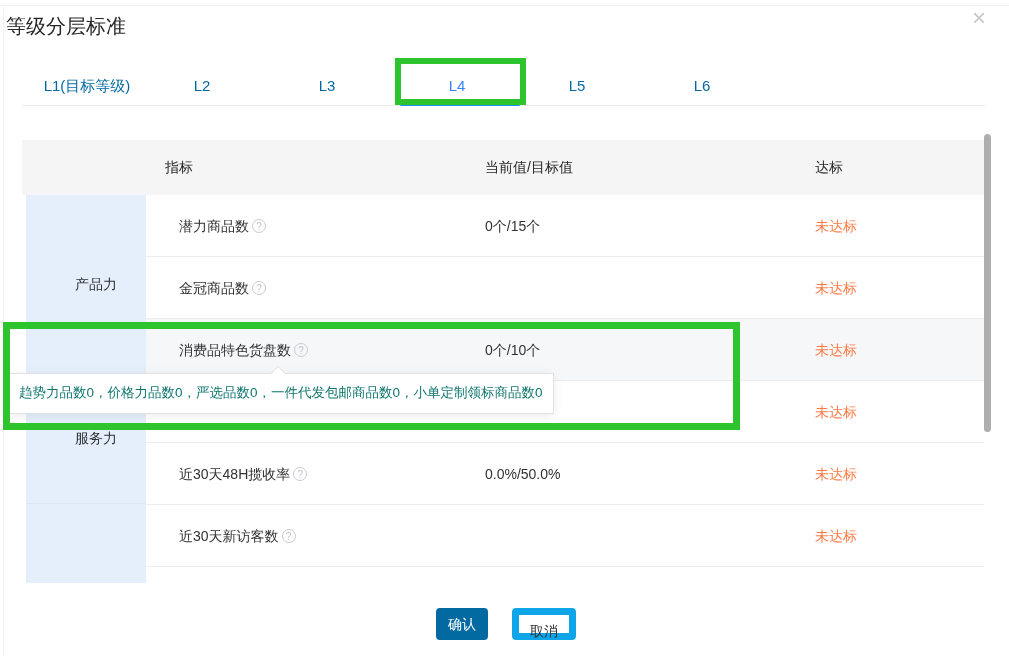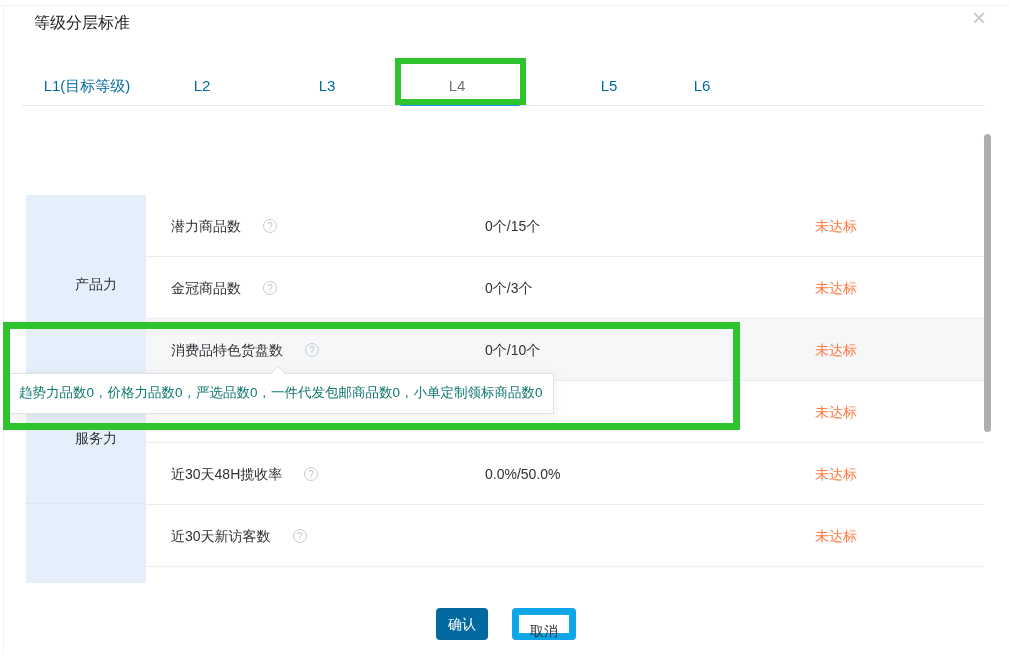--- a/index.html
+++ b/index.html
@@ -7,46 +7,46 @@
     font-family:"Liberation Sans","DejaVu Sans",sans-serif;
     background:#fff;
   }
   .screen{
     position:relative;width:1009px;height:661px;background:#fff;overflow:hidden;
   }
   .edge-top{position:absolute;left:0;top:5px;width:1009px;height:1px;background:#f1f1f1;}
   .edge-left{position:absolute;left:3px;top:5px;width:1px;height:650px;background:#f2f2f2;}
 
   
-  .dlg-title{position:absolute;left:34px;top:13px;font-size:16px;color:#262626;}
+  .dlg-title{position:absolute;left:6px;top:13px;font-size:20px;color:#262626;}
   .close-x{position:absolute;left:972px;top:6px;font-size:24px;line-height:24px;color:#c9c9c9;cursor:pointer;}
 
   
   .tabbar-border{position:absolute;left:22px;top:105px;width:963px;height:1px;background:#e9e9e9;}
   .tab{position:absolute;top:77px;transform:translateX(-50%);font-size:15px;color:#0369a1;white-space:nowrap;cursor:pointer;}
-  .tab.active{color:#737373;}
-  .t1{left:87px;} .t2{left:202px;} .t3{left:327px;} .t4{left:457px;} .t5{left:577px;margin-left:32px;} .t6{left:702px;}
+  .tab.active{color:#3b82f6;}
+  .t1{left:87px;} .t2{left:202px;} .t3{left:327px;} .t4{left:457px;} .t5{left:577px;} .t6{left:702px;}
   .ink-bar{position:absolute;left:400px;top:103px;width:120px;height:3px;background:#1890ff;border-radius:2px;}
 
   
   .thead{position:absolute;left:22px;top:140px;width:962px;height:55px;background:#f5f5f6;}
   .thead .h{position:absolute;top:0;height:55px;line-height:55px;font-size:14px;color:#262626;}
   .h-ind{left:143px;} .h-val{left:463px;} .h-sta{left:793px;}
 
   
   .tbody{position:absolute;left:22px;top:195px;width:962px;height:388px;overflow:hidden;}
   .group-col{position:absolute;left:4px;top:0;width:120px;height:388px;background:#e4effb;}
   .group-label{position:absolute;left:4px;width:140px;text-align:center;font-size:14px;color:#303133;}
   .g1{top:81px;} .g2{top:235px;}
   .group-divider{position:absolute;left:4px;top:308px;width:120px;height:1px;background:#dde6f2;}
   .rows{position:absolute;left:124px;top:0;width:838px;}
   .row{position:relative;width:838px;height:62px;border-bottom:1px solid #ececec;box-sizing:border-box;}
   .row.hovered{background:#f6f7f8;}
   .cell{position:absolute;top:0;height:62px;line-height:62px;font-size:14px;color:#303133;white-space:nowrap;}
-  .c-label{left:25px;display:flex;align-items:center;gap:22px;}
+  .c-label{left:33px;display:flex;align-items:center;gap:3px;}
   .c-value{left:339px;}
   .c-status{left:669px;color:#ff7a45;}
   .help-icon{display:inline-block;width:14px;height:14px;line-height:13px;border:1px solid #c7cbd1;border-radius:50%;
     color:#bfc4cc;font-size:10px;text-align:center;box-sizing:border-box;cursor:pointer;}
 
   
   .scrollbar{position:absolute;left:984px;top:134px;width:7px;height:298px;background:#aeaeae;border-radius:4px;}
 
   
   .tooltip{position:absolute;left:8px;top:373px;width:546px;height:41px;background:#fff;border:1px solid #e2e2e2;
@@ -80,20 +80,25 @@
 
   <div class="tabbar-border"></div>
   <div class="tab t1">L1(目标等级)</div>
   <div class="tab t2">L2</div>
   <div class="tab t3">L3</div>
   <div class="tab t4 active">L4</div>
   <div class="tab t5">L5</div>
   <div class="tab t6">L6</div>
   <div class="ink-bar"></div>
 
+  <div class="thead">
+    <div class="h h-ind">指标</div>
+    <div class="h h-val">当前值/目标值</div>
+    <div class="h h-sta">达标</div>
+  </div>
 
   <div class="tbody">
     <div class="group-col"></div>
     <div class="group-label g1">产品力</div>
     <div class="group-label g2">服务力</div>
     <div class="group-divider"></div>
 
     <div class="rows">
       <div class="row">
         <div class="cell c-label">
@@ -102,21 +107,20 @@
         </div>
         <div class="cell c-value">0个/15个</div>
         <div class="cell c-status">未达标</div>
       </div>
 
       <div class="row">
         <div class="cell c-label">
           <span>金冠商品数</span>
           <span class="help-icon">?</span>
         </div>
-        <div class="cell c-value">0个/3个</div>
         <div class="cell c-status">未达标</div>
       </div>
 
       <div class="row hovered">
         <div class="cell c-label">
           <span>消费品特色货盘数</span>
           <span class="help-icon">?</span>
         </div>
         <div class="cell c-value">0个/10个</div>
         <div class="cell c-status">未达标</div>

